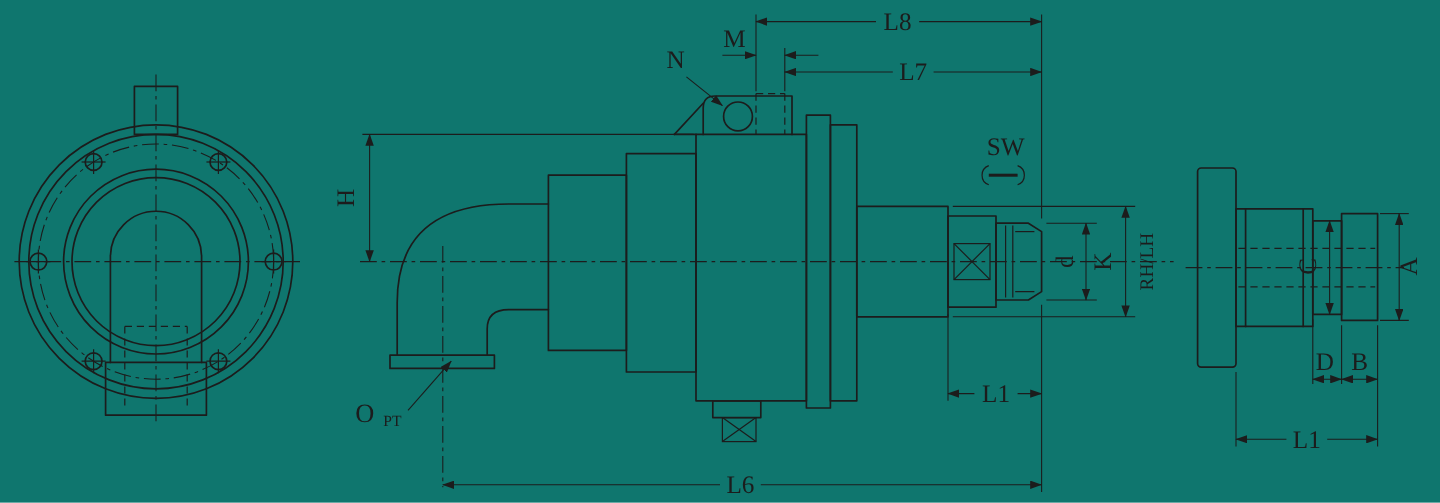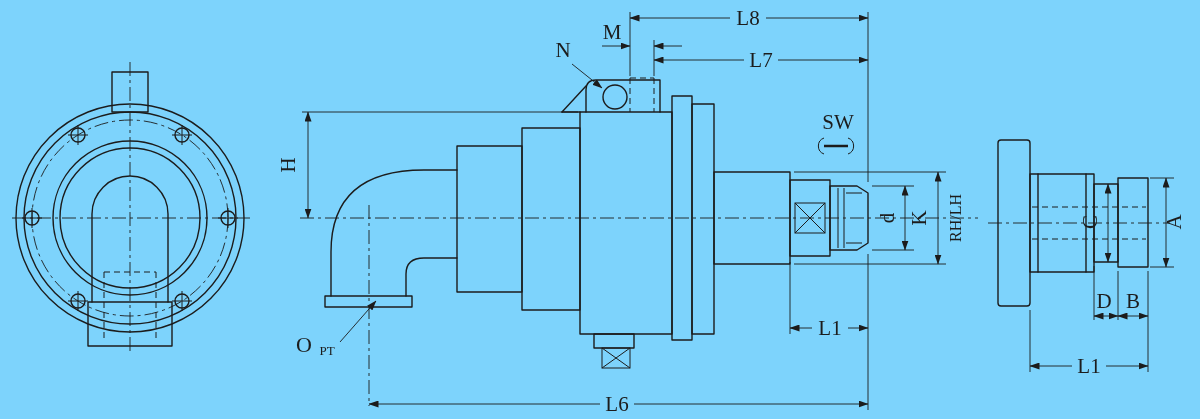--- a/index.html
+++ b/index.html
@@ -1,16 +1,16 @@
 <!DOCTYPE html>
 <html><head>
 <meta charset="utf-8">
 <style>
   html,body{margin:0;padding:0;background:#ffffff;}
-  .canvas{width:1200px;height:419px;background:#7dd3fc;overflow:hidden;font-family:"Liberation Serif",serif;}
+  .canvas{width:1200px;height:419px;background:#0f766e;overflow:hidden;font-family:"Liberation Serif",serif;}
   svg{display:block;}
   .obj{fill:none;stroke:currentColor;stroke-width:1.4;stroke-linejoin:round;stroke-linecap:round;}
   .thin{fill:none;stroke:currentColor;stroke-width:1;}
   .cl{fill:none;stroke:currentColor;stroke-width:0.9;stroke-dasharray:14 4 3 4;}
   .hid{fill:none;stroke:currentColor;stroke-width:1;stroke-dasharray:6 4;}
   .dim{fill:none;stroke:currentColor;stroke-width:0.9;}
   text{fill:currentColor;font-family:"Liberation Serif",serif;}
   .lbl{font-size:21px;}
   .mid{font-size:16px;}
   .big{font-size:22px;}

